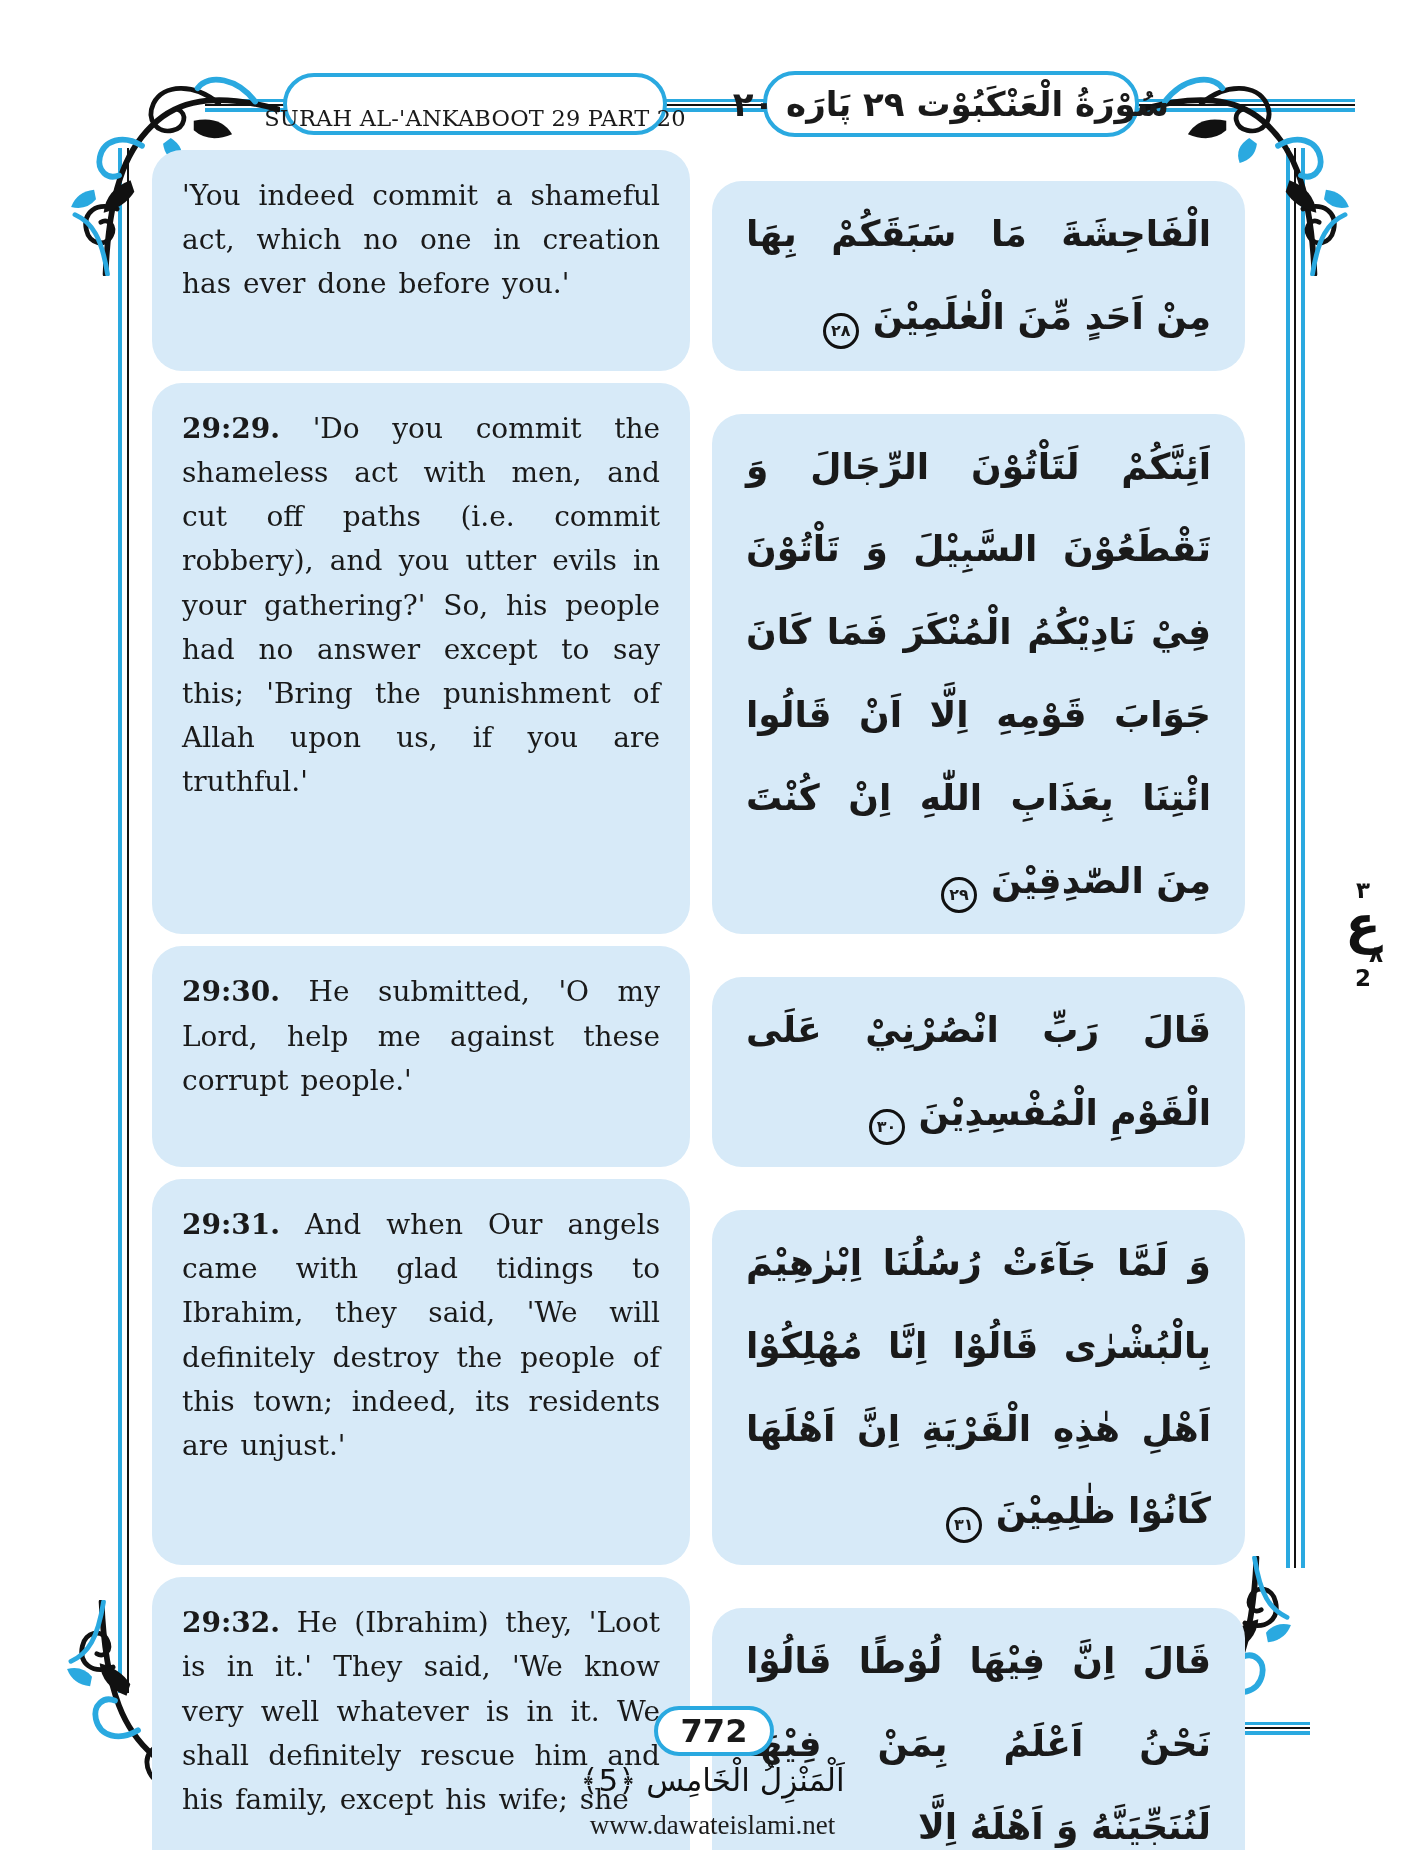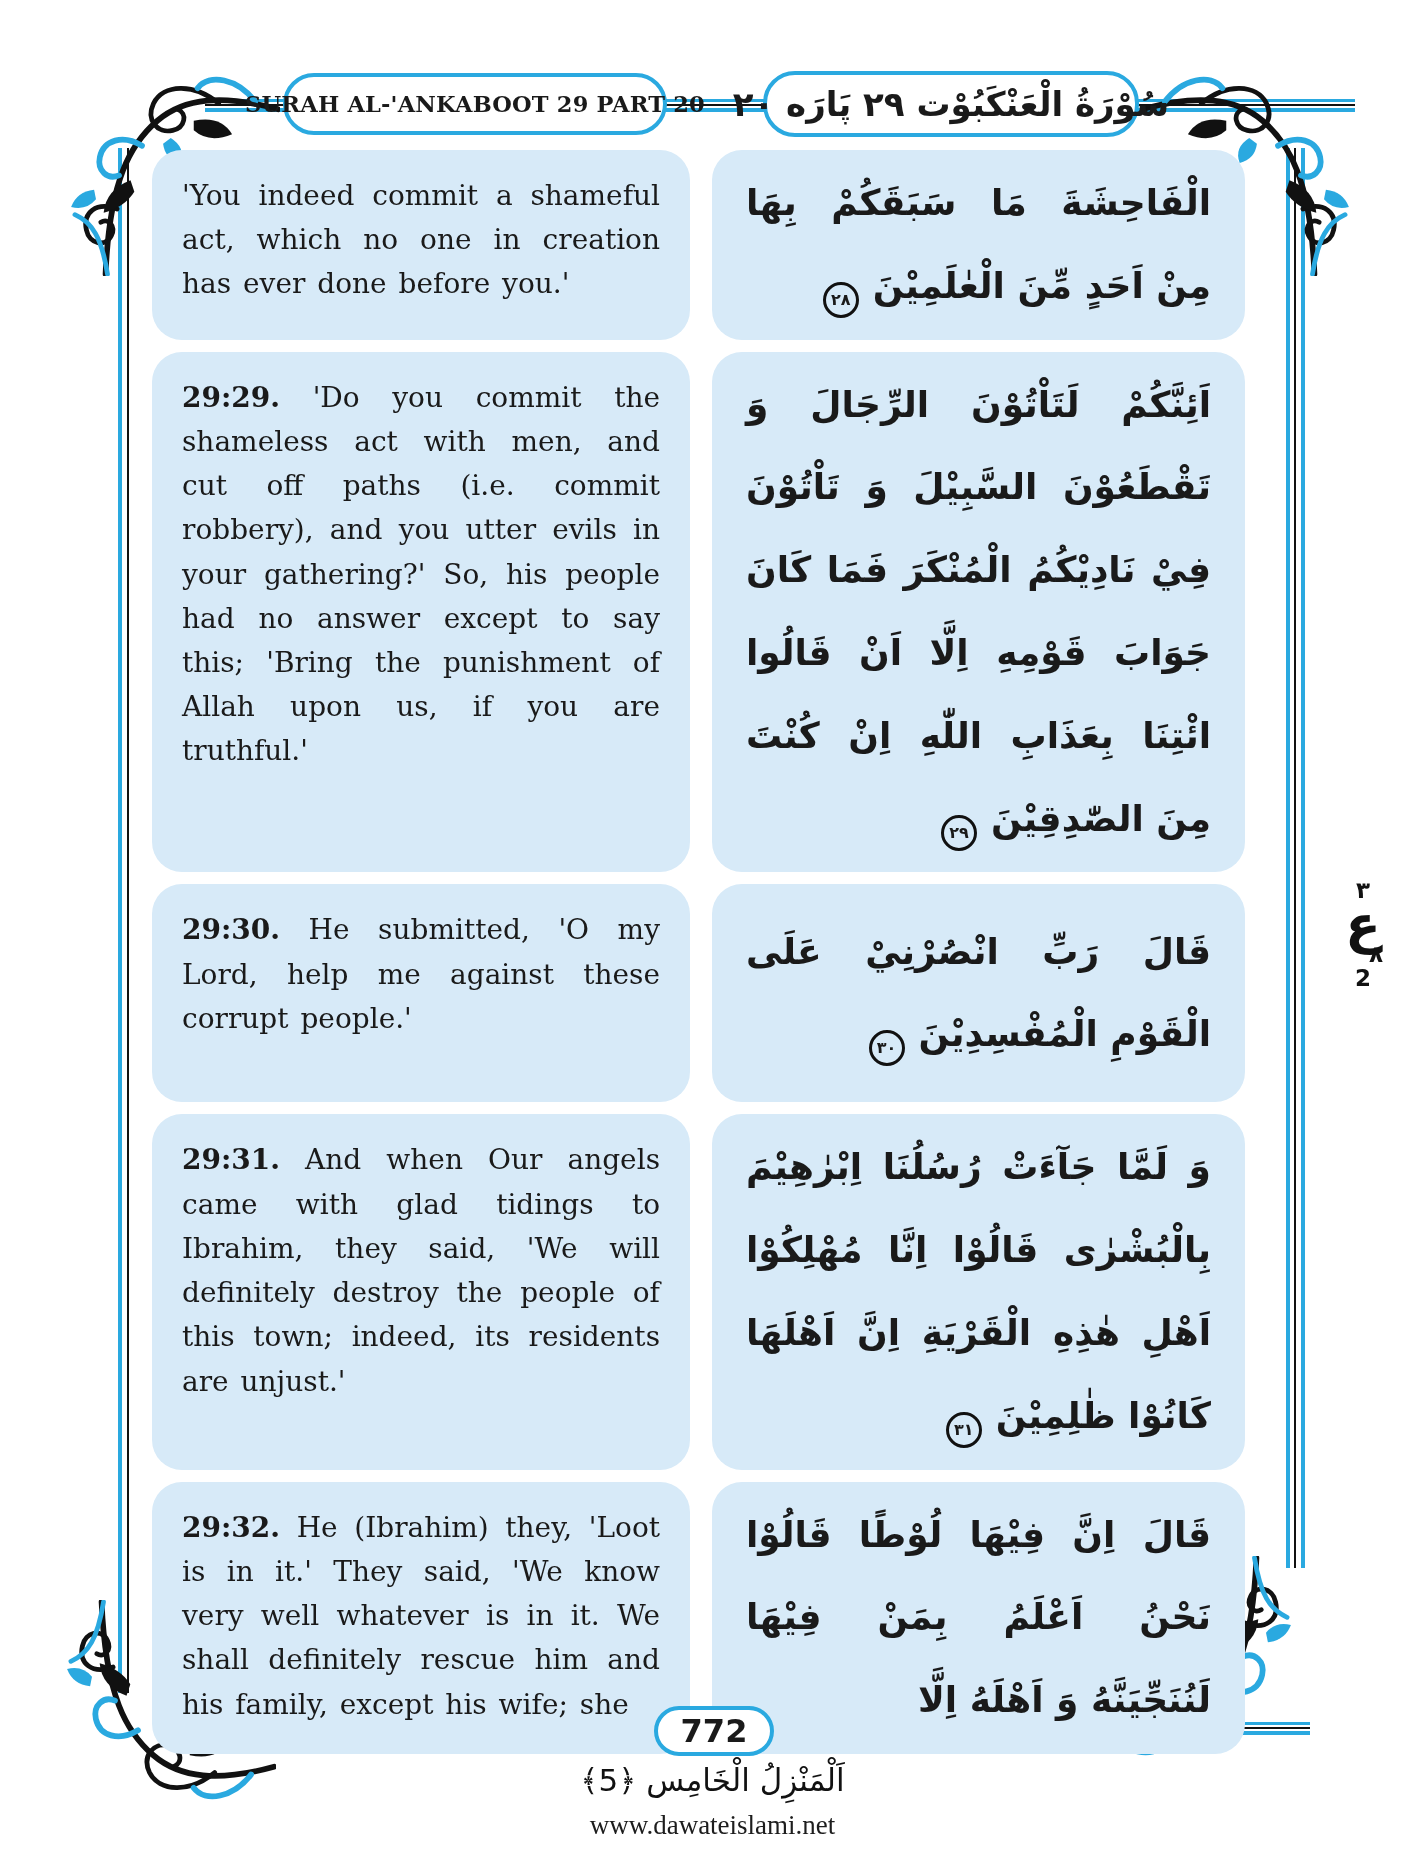--- a/index.html
+++ b/index.html
@@ -22,39 +22,39 @@
   .flourish{position:absolute;width:230px;height:230px;}
   .fl-tl{left:50px;top:46px;}
   .fl-tr{left:1140px;top:46px;transform:scaleX(-1);}
   .fl-bl{left:46px;top:1600px;transform:scaleY(-1);}
   .fl-br{left:1082px;top:1556px;transform:scale(-1,-1);}
 
   
   .pill{position:absolute;background:#fff;border:4px solid #2aa9e0;border-radius:32px;
         display:flex;align-items:center;justify-content:center;box-sizing:border-box;}
   .pill-en{left:283px;top:73px;width:384px;height:62px;
-           font-weight:bold;font-size:22.5px;white-space:nowrap;letter-spacing:.2px;}
+           font-weight:normal;font-size:22.5px;white-space:nowrap;letter-spacing:.2px;align-items:flex-end;}
   .pill-ar{left:763px;top:71px;width:376px;height:66px;direction:rtl;
            font-family:"DejaVu Sans",sans-serif;font-weight:bold;font-size:34px;white-space:nowrap;}
   .pill-num{left:654px;top:1706px;width:120px;height:50px;border-radius:25px;
             font-family:"DejaVu Sans",sans-serif;font-weight:bold;font-size:32px;}
 
   
   .verses{position:absolute;left:152px;top:150px;width:1093px;
           display:flex;flex-direction:column;gap:12px;}
   .row{display:flex;gap:22px;}
   .cell{background:#d7eaf8;border-radius:30px;box-sizing:border-box;}
   .cell.en{width:538px;padding:24px 30px;font-size:28px;line-height:1.58;
            text-align:justify;word-spacing:3px;}
   .cell.en p{margin:0;}
   .vnum{font-weight:bold;}
   .vnum:empty{display:none;}
   .cell.ar{flex:1;padding:12px 34px;direction:rtl;display:flex;align-items:center;
            font-family:"DejaVu Sans",sans-serif;font-weight:bold;font-size:36px;
-           line-height:2.3;text-align:justify;}
+           line-height:2.3;text-align:justify;margin-top:31px;}
   .cell.ar p{margin:0;width:100%;}
   .ayah{display:inline-flex;width:36px;height:36px;border:3px solid #111;border-radius:50%;
         align-items:center;justify-content:center;font-size:16px;line-height:1;
         margin-inline-start:14px;vertical-align:-7px;box-sizing:border-box;}
   .ayah:empty{display:none;}
   .row1{min-height:164px}.row2{min-height:512px}.row3{min-height:218px}
   .row4{min-height:348px}.row5{min-height:254px}
 
   
   .ruku{position:absolute;left:1316px;top:878px;width:94px;display:flex;flex-direction:column;

